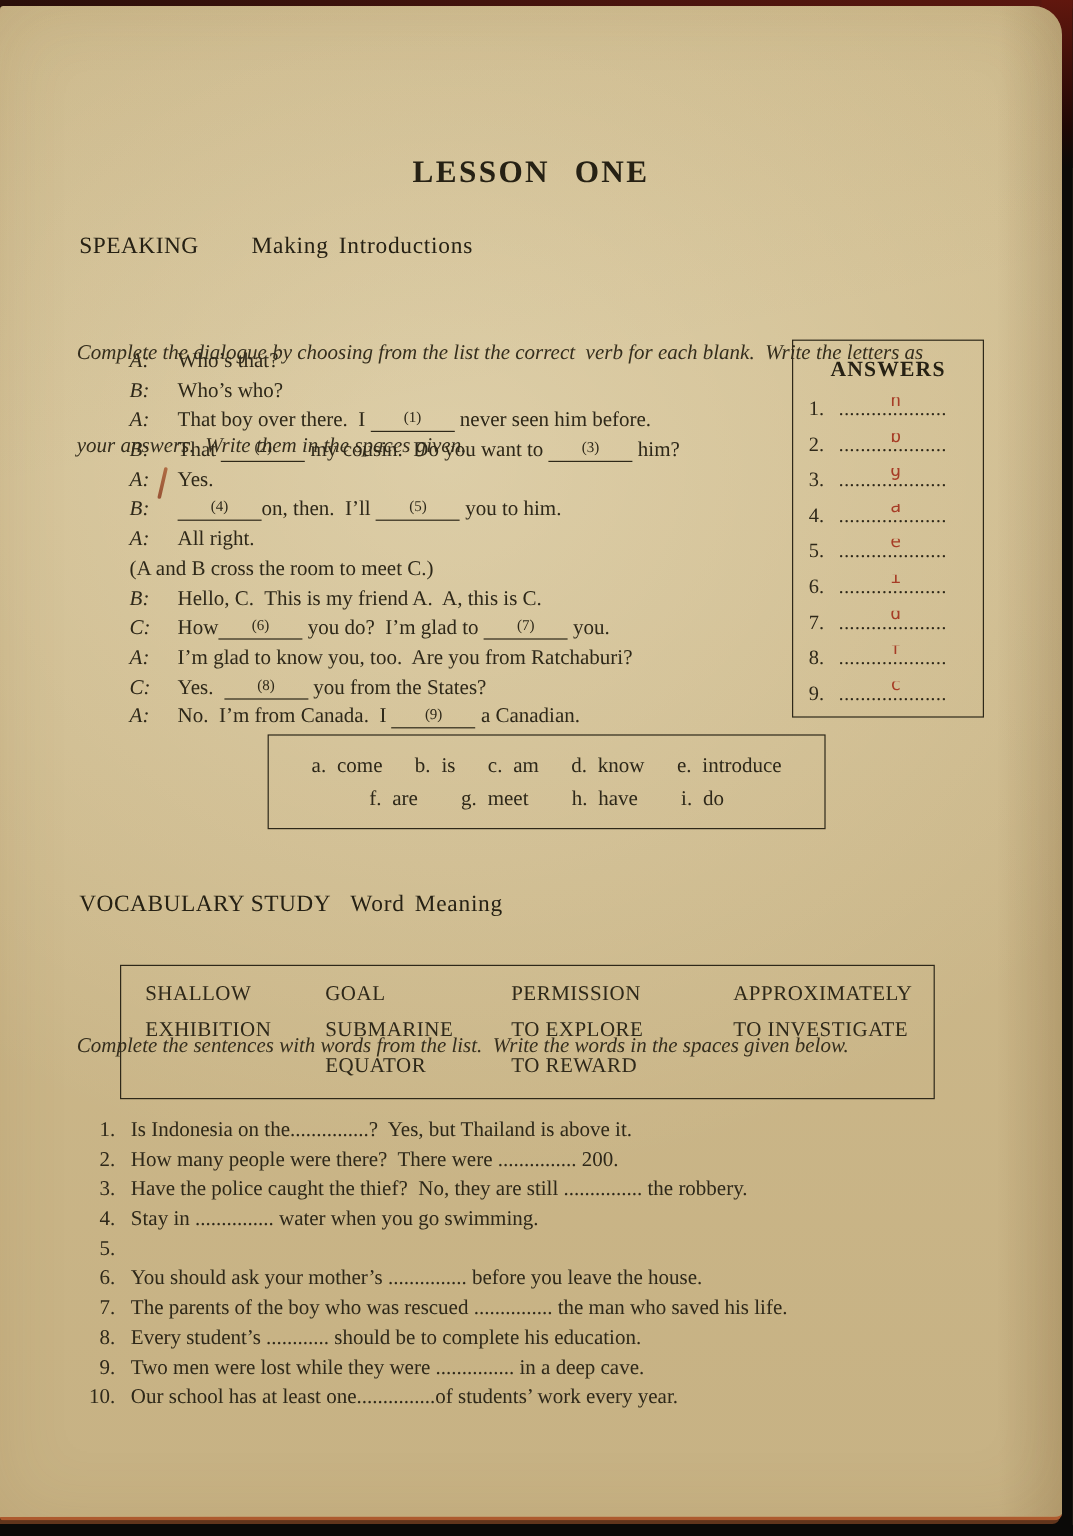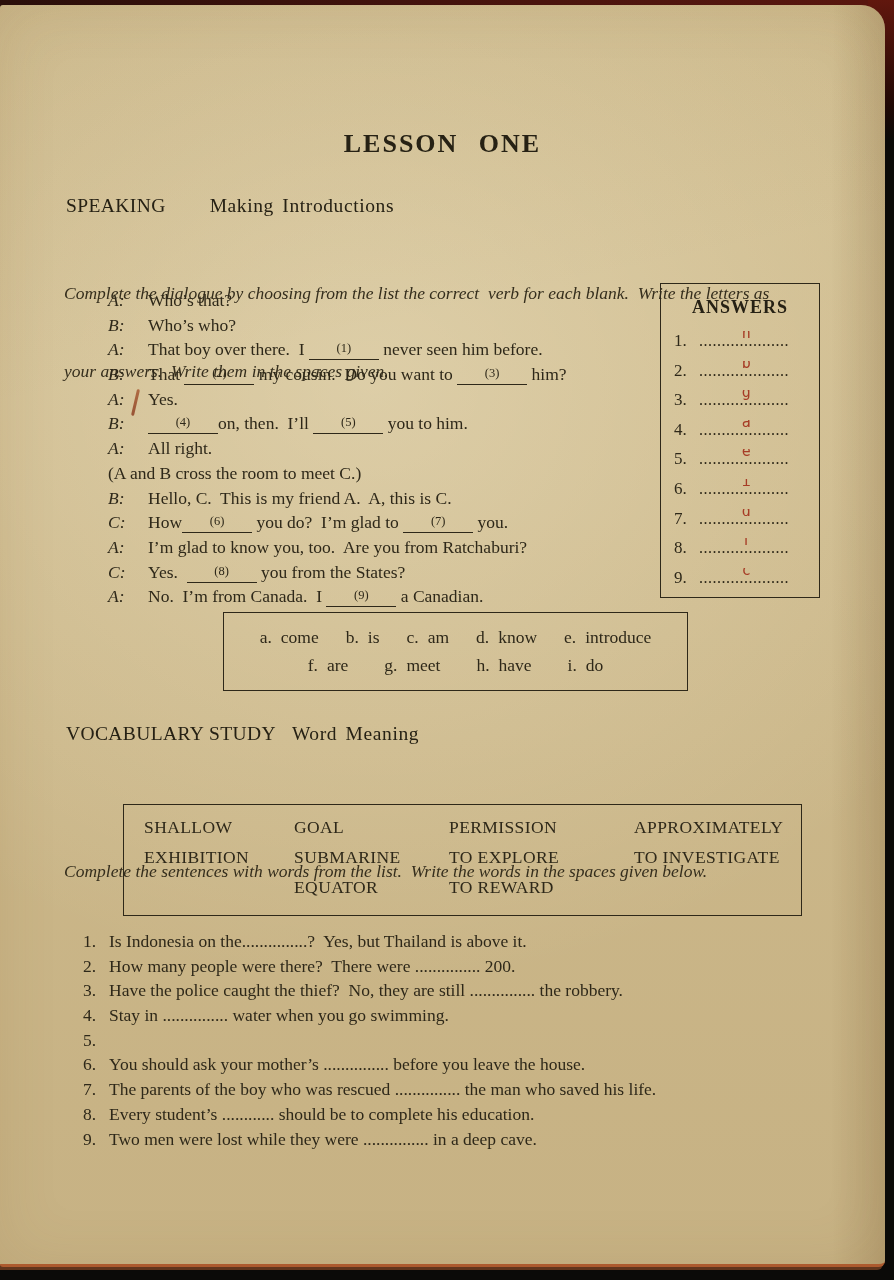--- a/index.html
+++ b/index.html
@@ -27,21 +27,21 @@
     box-shadow: -2px 3px 0 rgba(170,90,45,0.55), inset 0 0 60px rgba(120,86,30,0.12);
   }
   
   .page-title{position:absolute;top:124px;left:0;width:100%;text-align:center;
     font-size:26px;font-weight:bold;letter-spacing:2px;word-spacing:12px;color:#262114;}
   .section-head{position:absolute;left:66px;font-size:19.5px;color:#262114;}
   .head-bold{font-weight:normal;letter-spacing:0.4px;}
   .head-sub{font-weight:normal;letter-spacing:0.6px;word-spacing:3px;}
   .speaking-head{top:190px;}
   .speaking-head .head-sub{margin-left:44px;}
-  .vocab-head{top:718px;}
+  .vocab-head{top:738px;}
   .vocab-head .head-sub{margin-left:16px;}
   .instructions{position:absolute;left:64px;width:766px;font-style:italic;
     font-size:17.5px;line-height:26px;color:#352e1d;white-space:pre-wrap;}
   .speak-instr{top:223px;}
   .vocab-instr{top:801px;}
   .iline{display:block;}
   
   .dialogue{position:absolute;left:108px;top:283px;width:565px;font-size:17.5px;}
   .dlg-line{display:flex;height:24.7px;line-height:24.7px;white-space:nowrap;}
   .speaker{width:40px;flex-shrink:0;font-style:italic;}
@@ -64,21 +64,21 @@
   
   .options-box{position:absolute;left:192px;top:607px;width:463px;height:77px;
     border:1.6px solid #2e2819;display:flex;flex-direction:column;
     justify-content:center;gap:7px;margin-left:31px;}
   .opt-row{display:flex;justify-content:center;font-size:17.5px;}
   .opt-row-0{gap:27px;}
   .opt-row-1{gap:36px;}
   .opt-letter{margin-right:9px;}
   
   .word-box{position:absolute;left:100px;top:799px;width:677px;height:110px;
-    border:1.6px solid #2e2819;margin-left:23px;}
+    border:1.6px solid #2e2819;}
   .word-grid{display:grid;grid-template-columns:150px 155px 185px auto;
     padding:11px 0 0 20px;row-gap:7px;font-size:17.5px;letter-spacing:0.4px;
     line-height:23px;}
   
   .sentences{position:absolute;left:62px;top:924px;width:776px;font-size:17.5px;}
   .sent{display:flex;height:24.7px;line-height:24.7px;white-space:nowrap;}
   .sent-num{width:34px;text-align:right;margin-right:13px;flex-shrink:0;}
   .sent-text{white-space:pre;}
   
   .scratch{position:absolute;left:134px;top:384px;width:3px;height:27px;
@@ -271,16 +271,20 @@
         <span class="sent-text">The parents of the boy who was rescued ............... the man who saved his life.</span>
       </div>
       <div class="sent">
         <span class="sent-num">8.</span>
         <span class="sent-text">Every student’s ............ should be to complete his education.</span>
       </div>
       <div class="sent">
         <span class="sent-num">9.</span>
         <span class="sent-text">Two men were lost while they were ............... in a deep cave.</span>
       </div>
+      <div class="sent">
+        <span class="sent-num">10.</span>
+        <span class="sent-text">Our school has at least one...............of students’ work every year.</span>
+      </div>
     </div>
 
   <div class="scratch"></div>
 </div>
 
 </body></html>

